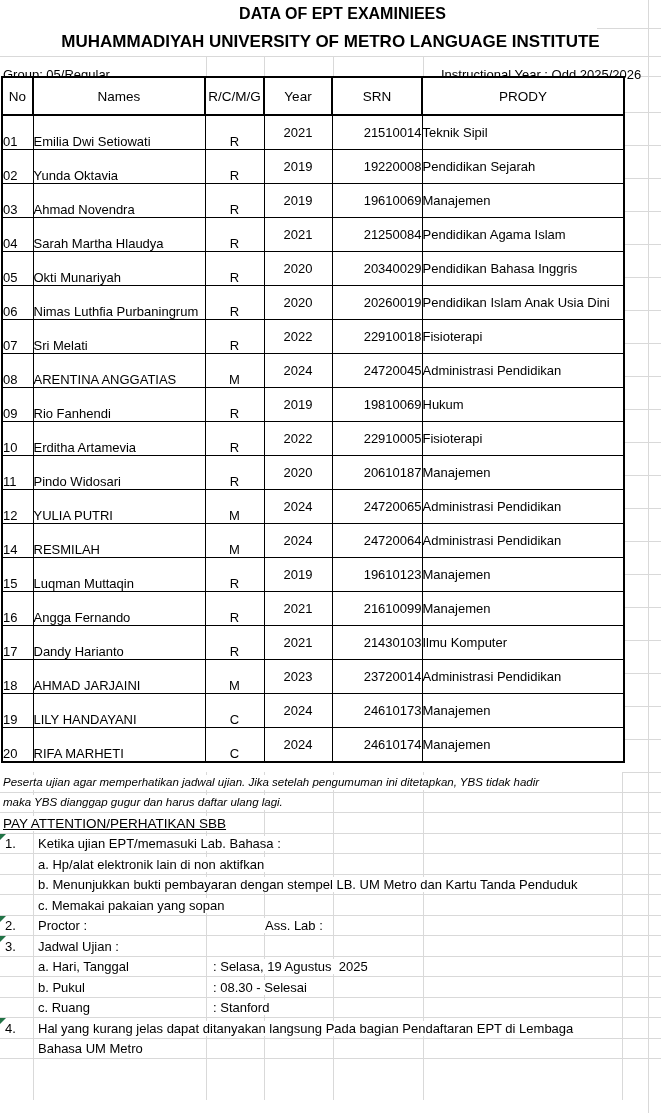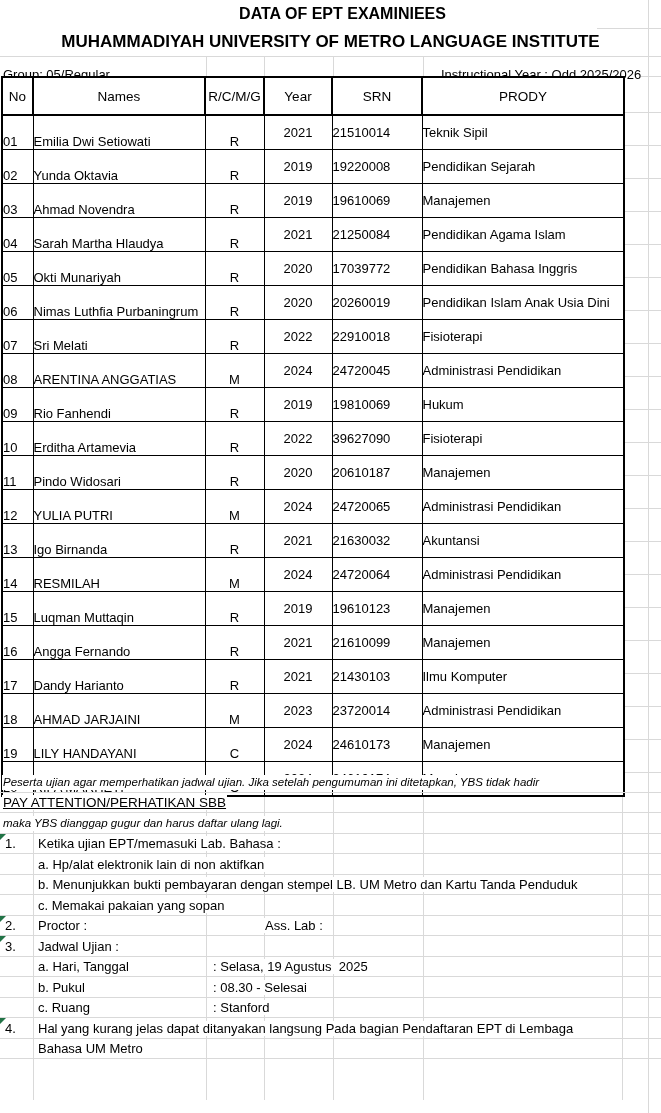--- a/index.html
+++ b/index.html
@@ -32,21 +32,21 @@
   table.ept th, table.ept td { font-weight:normal; overflow:hidden; }
   table.ept thead th { border:2.5px solid #000; height:36px; font-size:13.5px; vertical-align:middle; padding:0; }
   table.ept tbody td { border:1px solid #000; height:33px; font-size:13px; padding:0; }
   table.ept tbody td:first-child { border-left:2.5px solid #000; }
   table.ept tbody td:last-child  { border-right:2.5px solid #000; }
   table.ept tbody tr:last-child td { border-bottom:2.5px solid #000; }
   td.c-no   { text-align:left;  vertical-align:bottom; padding:0 0 3px 3px; position:relative;margin-left:43px; }
   td.c-name { text-align:left;  vertical-align:bottom; padding:0 0 3px 2px; white-space:nowrap; }
   td.c-rcmg { text-align:center; vertical-align:bottom; padding-bottom:3px; }
   td.c-year { text-align:center; vertical-align:middle; padding-bottom:4px; }
-  td.c-srn  { text-align:left; vertical-align:middle; padding-bottom:4px; }
+  td.c-srn  { text-align:right; vertical-align:middle; padding-bottom:4px; }
   td.c-prody{ text-align:left;   vertical-align:middle; padding:0 0 4px 3px; white-space:nowrap; }
   
   .bottom { position:absolute; left:0; top:772px; width:661px; z-index:2; }
   .brow { position:relative; height:20.5px; box-sizing:border-box; border-bottom:1px solid #d9d9d9; font-size:13px; }
   .brow.nob { border-bottom:none; }
   .brow span { position:absolute; bottom:2px; line-height:15px; background:#fff; white-space:pre; padding:0 1px; }
   .it  { font-style:italic; font-size:11.5px; }
   .head{ text-decoration:underline; font-size:13.5px; }
   .l2  { left:2px; }
   .num { left:4px; }
@@ -143,21 +143,21 @@
       <td class="c-rcmg">R</td>
       <td class="c-year">2021</td>
       <td class="c-srn">21250084</td>
       <td class="c-prody">Pendidikan Agama Islam</td>
     </tr>
         <tr>
       <td class="c-no">05</td>
       <td class="c-name">Okti Munariyah</td>
       <td class="c-rcmg">R</td>
       <td class="c-year">2020</td>
-      <td class="c-srn">17039772</td>
+      <td class="c-srn">20340029</td>
       <td class="c-prody">Pendidikan Bahasa Inggris</td>
     </tr>
         <tr>
       <td class="c-no">06</td>
       <td class="c-name">Nimas Luthfia Purbaningrum</td>
       <td class="c-rcmg">R</td>
       <td class="c-year">2020</td>
       <td class="c-srn">20260019</td>
       <td class="c-prody">Pendidikan Islam Anak Usia Dini</td>
     </tr>
@@ -183,46 +183,38 @@
       <td class="c-rcmg">R</td>
       <td class="c-year">2019</td>
       <td class="c-srn">19810069</td>
       <td class="c-prody">Hukum</td>
     </tr>
         <tr>
       <td class="c-no">10</td>
       <td class="c-name">Erditha Artamevia</td>
       <td class="c-rcmg">R</td>
       <td class="c-year">2022</td>
-      <td class="c-srn">39627090</td>
+      <td class="c-srn">22910005</td>
       <td class="c-prody">Fisioterapi</td>
     </tr>
         <tr>
       <td class="c-no">11</td>
       <td class="c-name">Pindo Widosari</td>
       <td class="c-rcmg">R</td>
       <td class="c-year">2020</td>
       <td class="c-srn">20610187</td>
       <td class="c-prody">Manajemen</td>
     </tr>
         <tr>
       <td class="c-no">12</td>
       <td class="c-name">YULIA PUTRI</td>
       <td class="c-rcmg">M</td>
       <td class="c-year">2024</td>
       <td class="c-srn">24720065</td>
       <td class="c-prody">Administrasi Pendidikan</td>
-    </tr>
-        <tr>
-      <td class="c-no">13</td>
-      <td class="c-name">Igo Birnanda</td>
-      <td class="c-rcmg">R</td>
-      <td class="c-year">2021</td>
-      <td class="c-srn">21630032</td>
-      <td class="c-prody">Akuntansi</td>
     </tr>
         <tr>
       <td class="c-no">14</td>
       <td class="c-name">RESMILAH</td>
       <td class="c-rcmg">M</td>
       <td class="c-year">2024</td>
       <td class="c-srn">24720064</td>
       <td class="c-prody">Administrasi Pendidikan</td>
     </tr>
         <tr>
@@ -274,24 +266,24 @@
       <td class="c-prody">Manajemen</td>
     </tr>
       </tbody>
   </table>
 
   <div class="bottom">
     <div class="brow">
       <span class="it l2">Peserta ujian agar memperhatikan jadwal ujian. Jika setelah pengumuman ini ditetapkan, YBS tidak hadir</span>
     </div>
     <div class="brow">
+      <span class="it l2">maka YBS dianggap gugur dan harus daftar ulang lagi.</span>
+    </div>
+    <div class="brow">
       <span class="head l2">PAY ATTENTION/PERHATIKAN SBB</span>
-    </div>
-    <div class="brow">
-      <span class="it l2">maka YBS dianggap gugur dan harus daftar ulang lagi.</span>
     </div>
     <div class="brow">
       <span class="tri"></span>
       <span class="num">1.</span>
       <span class="l38">Ketika ujian EPT/memasuki Lab. Bahasa :</span>
     </div>
     <div class="brow">
       <span class="l38">a. Hp/alat elektronik lain di non aktifkan</span>
     </div>
     <div class="brow">

